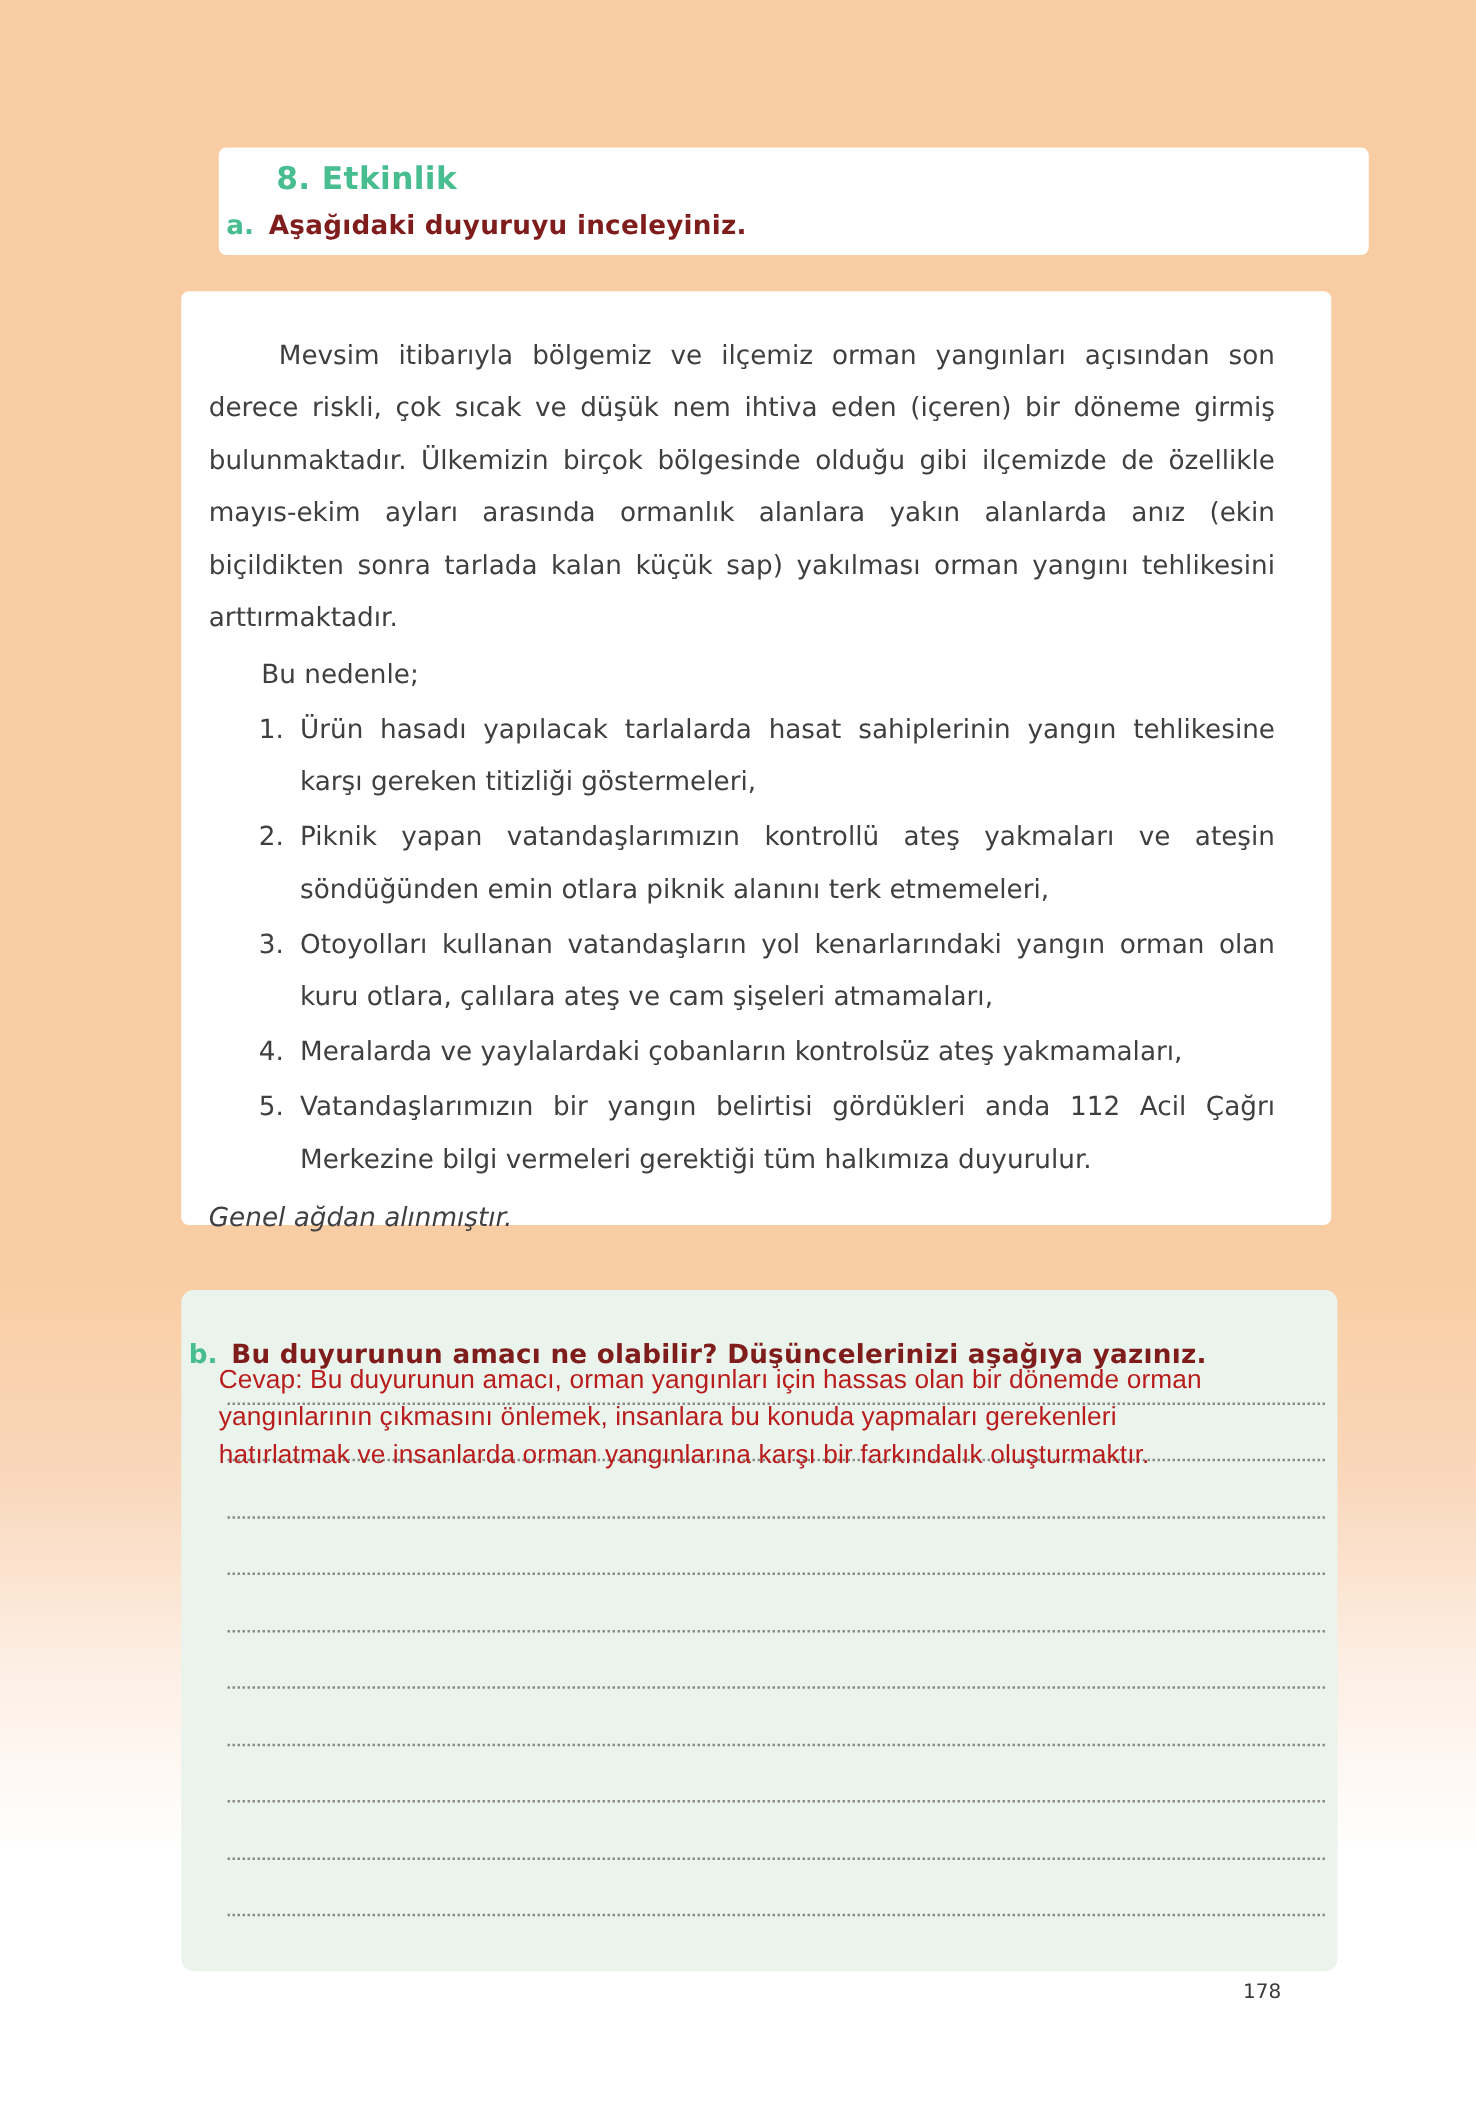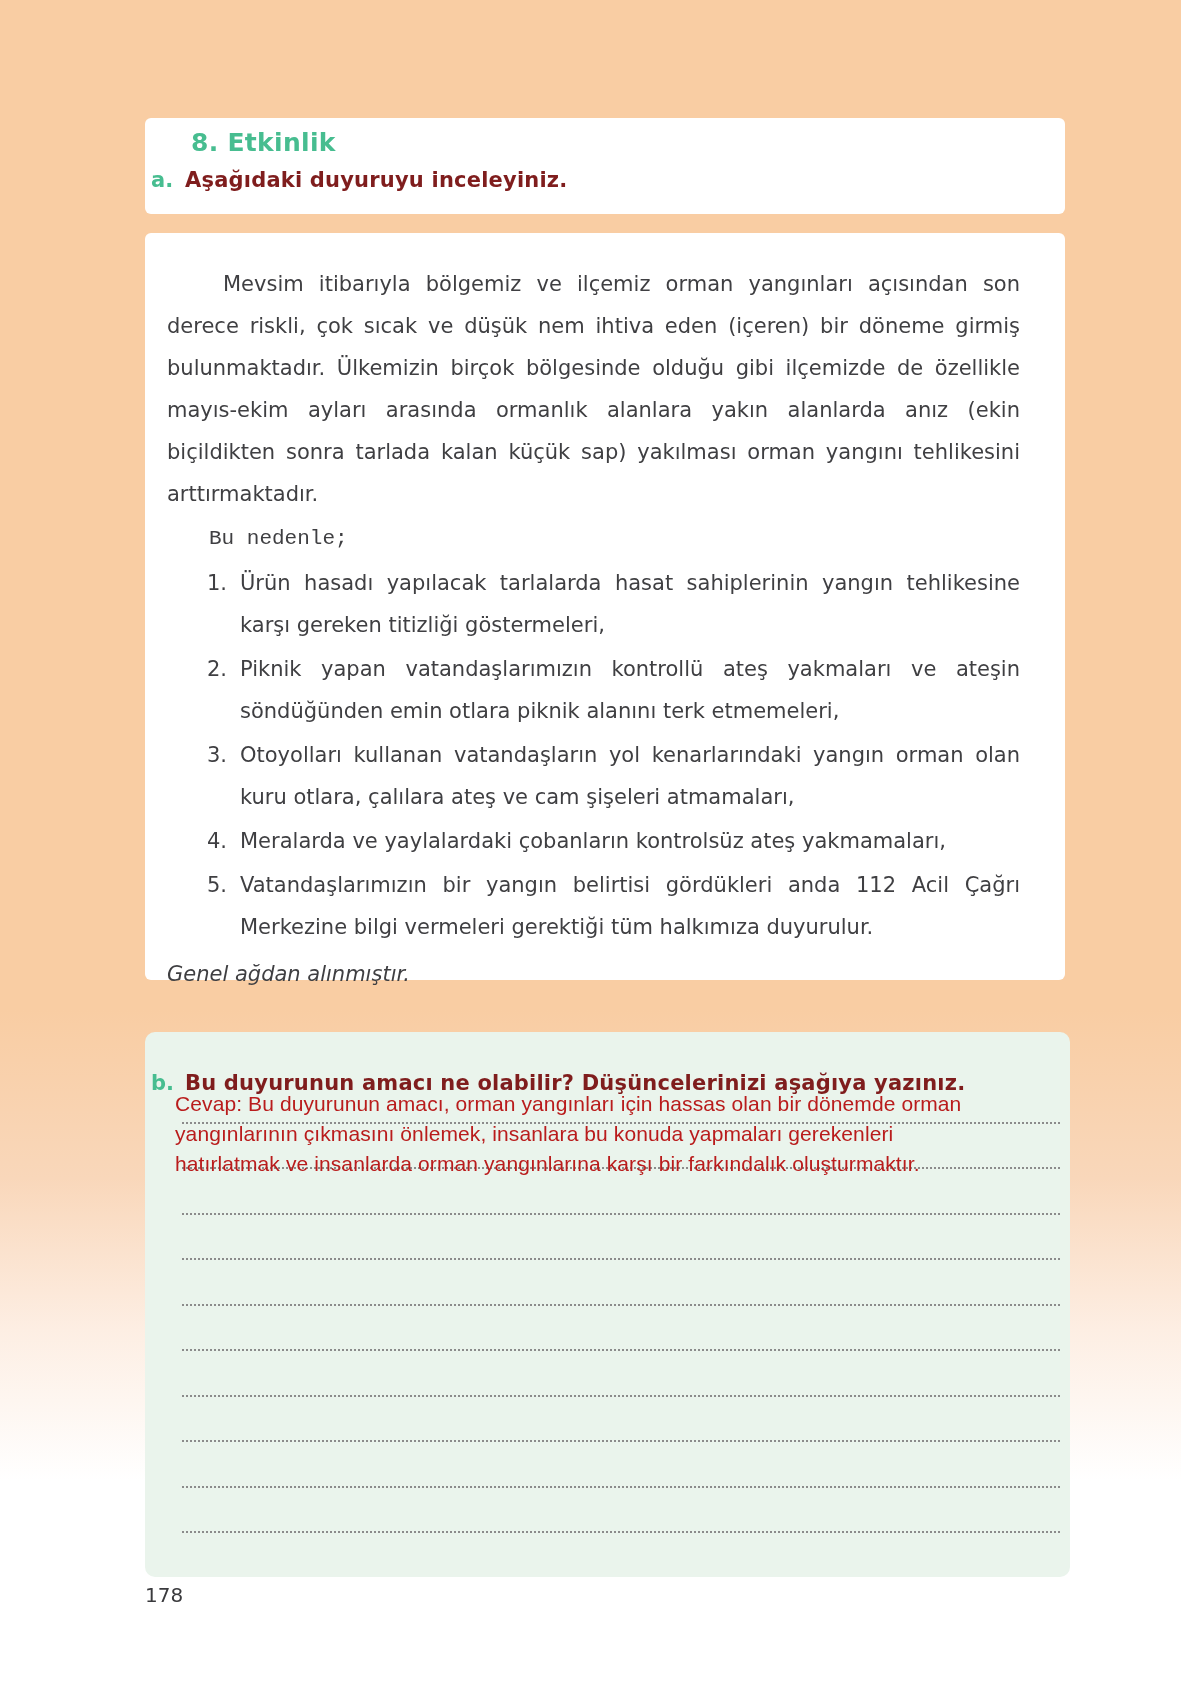--- a/index.html
+++ b/index.html
@@ -12,23 +12,24 @@
       #f9d7ba 70%, #fdeee3 79%,
       #ffffff 88%, #ffffff 100%);
     color: #3f3f42;
     overflow: hidden;
   }
 
   .card { position: absolute; left: 145px; width: 920px; background: #ffffff; }
 
   
   .header-band {
-    top: 118px; height: 96px;
+    top: 118px; height: 86px;
     border-radius: 6px;
     padding: 10px 20px 0 6px;
+    margin-left: 30px;
   }
   .activity-title {
     color: #47bd90;
     font-weight: bold;
     font-size: 25px;
     padding-left: 40px;
     letter-spacing: 0.3px;
   }
   .instruction-row {
     display: flex;
@@ -54,21 +55,21 @@
     top: 233px; height: 747px;
     border-radius: 6px;
     padding: 30px 45px 0 22px;
     font-size: 21px;
     line-height: 42px;
   }
   .para {
     text-align: justify;
     text-indent: 56px;
   }
-  .lead-in { margin-top: 3px; padding-left: 42px; font-family: Liberation Mono, monospace; }
+  .lead-in { margin-top: 3px; padding-left: 42px; }
   .items { list-style: none; margin-top: 2px; }
   .items li {
     position: relative;
     padding-left: 73px;
     margin-top: 2px;
     text-align: justify;
   }
   .items .num {
     position: absolute;
     left: 40px;
@@ -110,22 +111,22 @@
     color: #b91c1c;
     letter-spacing: 0.1px;
   }
 
   
   .page-number {
     position: absolute;
     left: 145px;
     width: 880px;
     top: 1583px;
-    text-align: left;
-    font-size: 20px;
+    text-align: right;
+    font-size: 16px;
     color: #3a3a3d;
   }
 </style>
 </head>
 <body>
 
 <section class="card header-band">
   <div class="activity-title">8. Etkinlik</div>
   <div class="instruction-row">
     <span class="part-label">a.</span>

